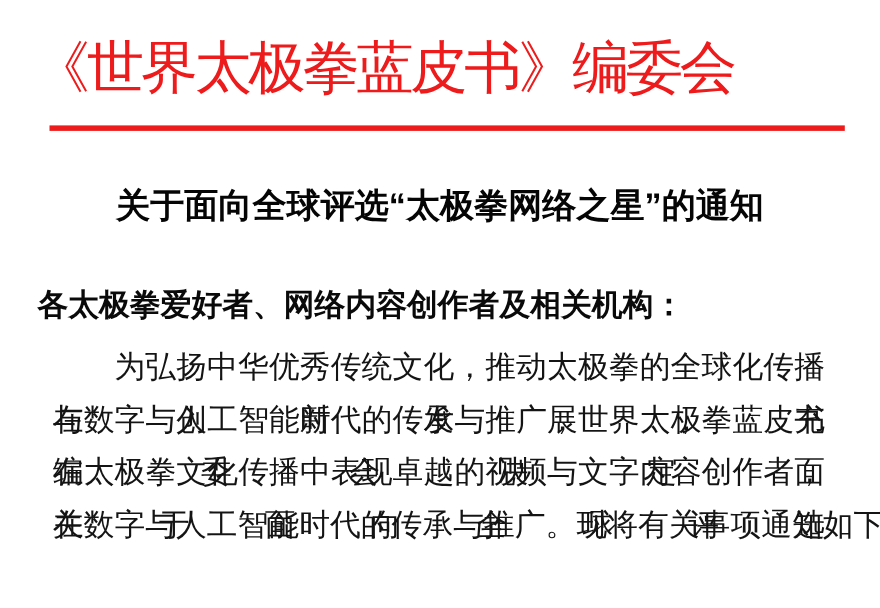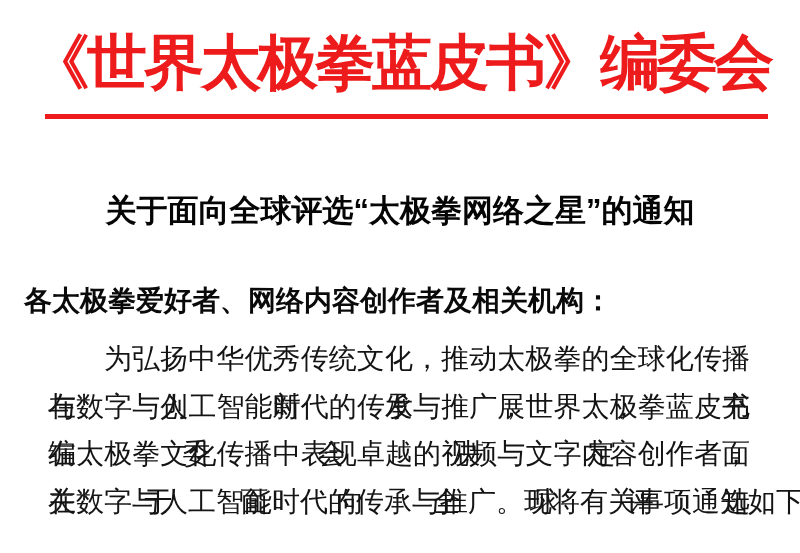--- a/index.html
+++ b/index.html
@@ -6,46 +6,46 @@
   .page {
     position: relative;
     width: 800px;
     height: 553px;
     background: #ffffff;
     overflow: hidden;
     color: #111111;
   }
   .doc-title {
     margin: 24px 30px 0 30px;
-    text-align: right;
+    text-align: left;
     font-family: "Liberation Serif", "DejaVu Serif", serif;
-    font-weight: bold;
-    font-size: 60px;
+    font-weight: normal;
+    font-size: 52px;
     line-height: 78px;
     letter-spacing: -3px;
     color: var(--accent, #ED1B1B);
     white-space: nowrap;
   }
   .red-divider {
     height: 5px;
     background: var(--accent, #ED1B1B);
     margin: 12px 32px 0 45px;
   }
   .notice-title {
-    margin-top: 75px;
+    margin-top: 51px;
     text-align: center;
     font-family: "Liberation Sans", "DejaVu Sans", sans-serif;
     font-weight: bold;
     font-size: 31px;
     line-height: 34px;
     color: #050505;
     white-space: nowrap;
   }
   .salutation {
-    margin: 57px 50px 0 24px;
+    margin: 57px 50px 0 34px;
     font-family: "Liberation Sans", "DejaVu Sans", sans-serif;
     font-weight: 600;
     font-size: 28px;
     line-height: 31px;
     color: #0a0a0a;
   }
   .body-para {
     margin: 19px 50px 0 48px;
     font-family: "Liberation Serif", "DejaVu Serif", serif;
     font-size: 28px;

